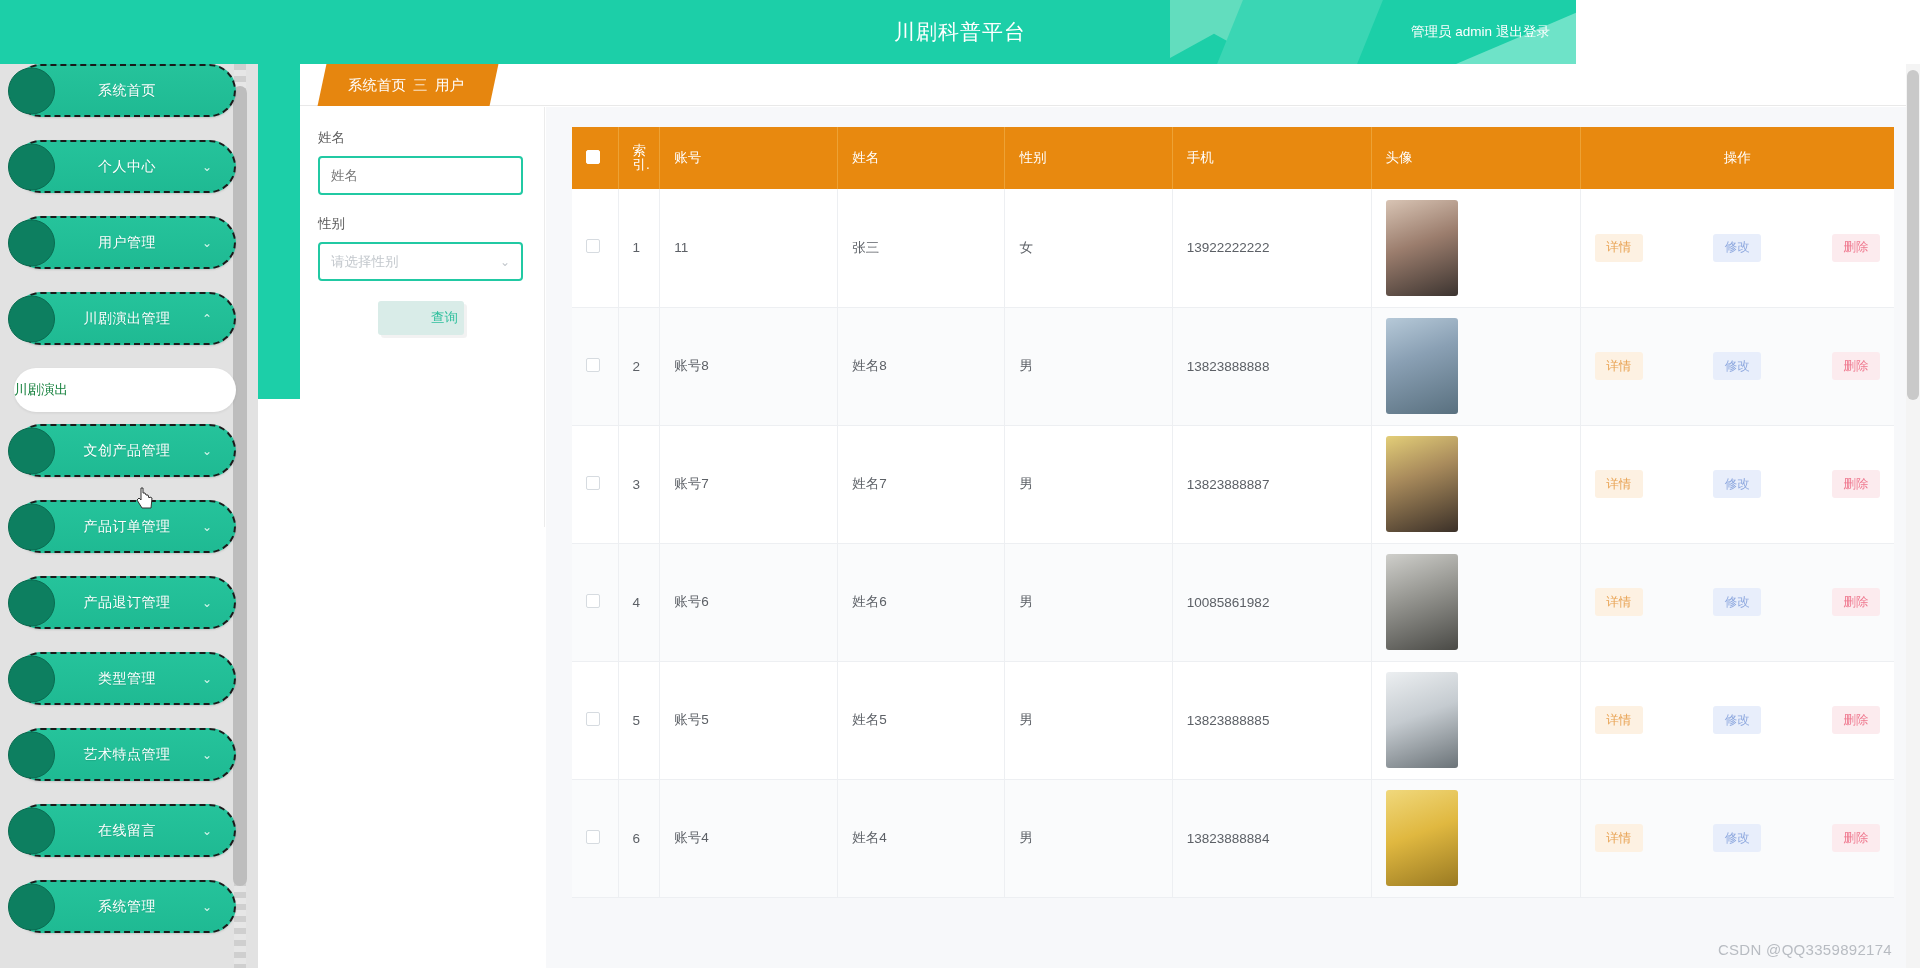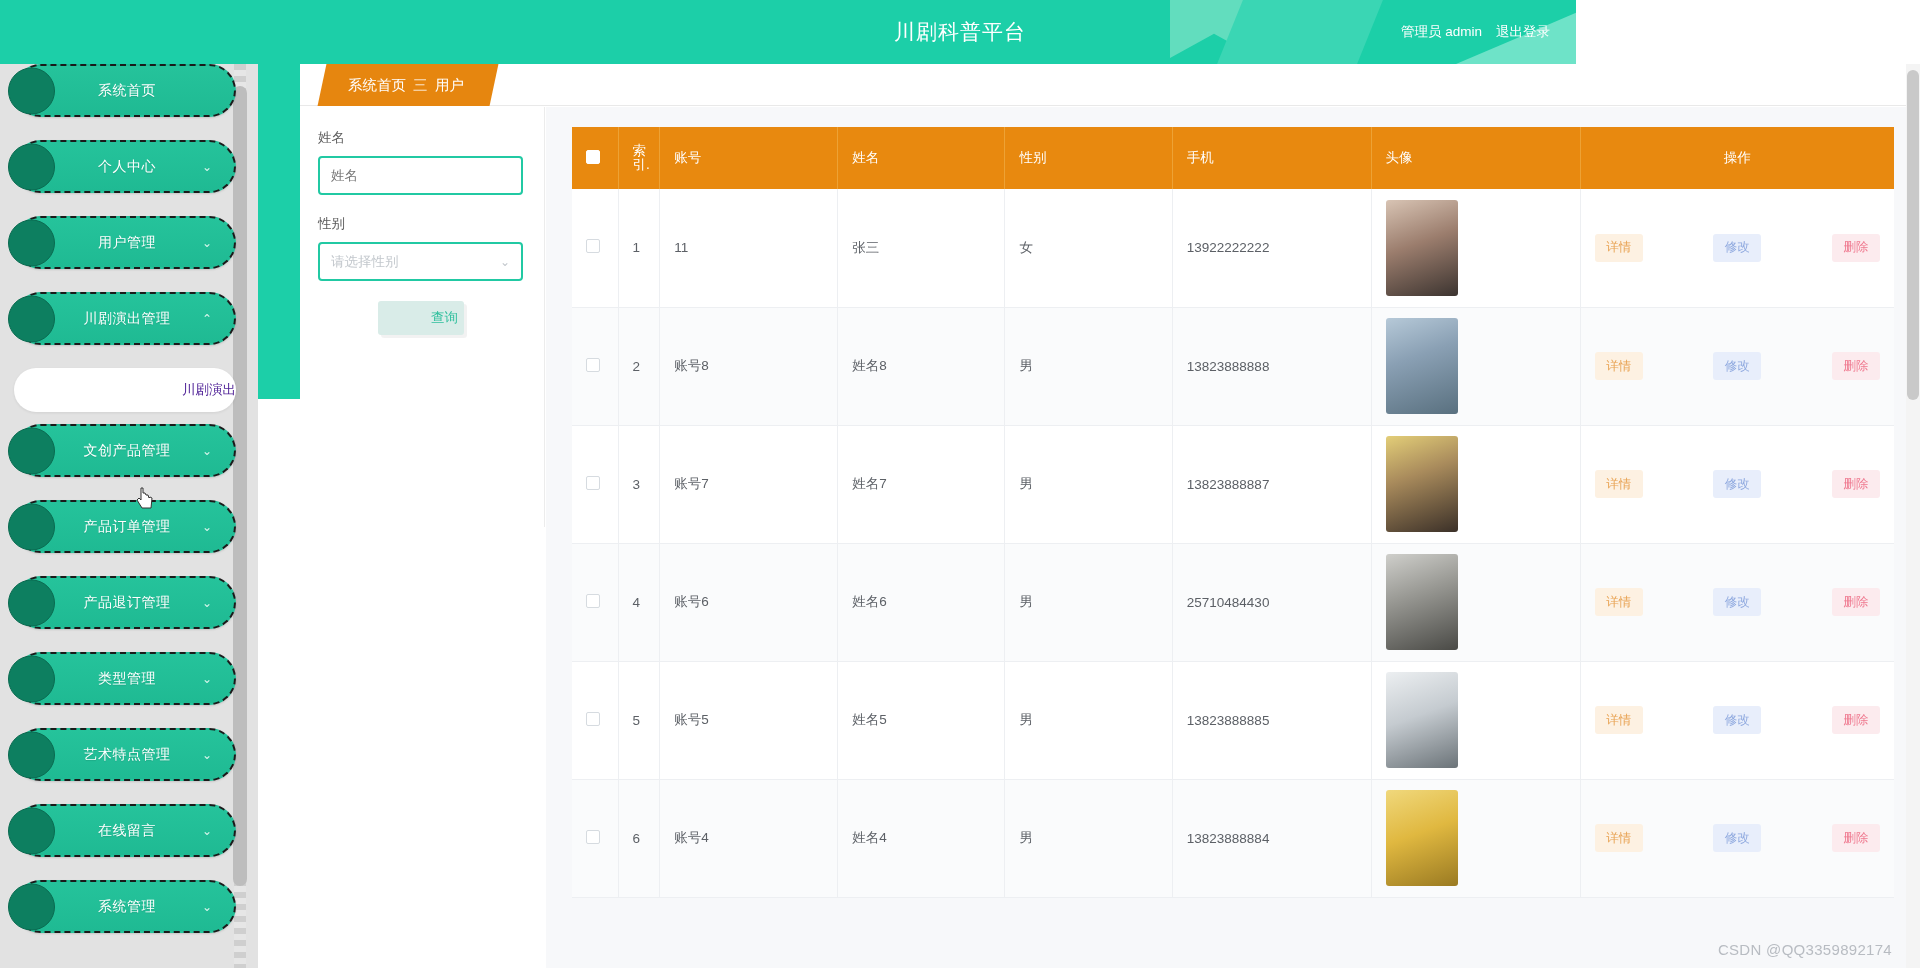--- a/index.html
+++ b/index.html
@@ -35,21 +35,21 @@
     clip-path: polygon(100% 0, 100% 100%, 0 100%);
   }
   .topbar-title {
     position: absolute; left: 0; top: 0; width: 1920px; height: 64px;
     line-height: 64px; text-align: center;
     color: #ffffff; font-size: 21px; letter-spacing: 1px; z-index: 5;
   }
   .topbar-right {
     position: absolute; right: 26px; top: 0; height: 64px;
     line-height: 64px; color: #ffffff; font-size: 13.5px; z-index: 6;
-    display: flex; align-items: center; gap: 14px; text-align: center;
+    display: flex; align-items: center; gap: 4px; text-align: center;
   }
   .topbar-right .linkish { cursor: pointer; }
 
   
   .sidebar {
     position: absolute; left: 0; top: 64px; width: 258px; height: 904px;
     background: #e2e2e2; overflow: hidden; z-index: 30;
   }
   .sidebar-inner { position: absolute; left: 0; top: 0; width: 258px; }
   .menu-item {
@@ -69,22 +69,22 @@
     padding-left: 30px; padding-right: 26px; letter-spacing: .5px;
     text-shadow: 0 1px 1px rgba(0,0,0,.12);
   }
   .menu-caret {
     position: absolute; right: 22px; top: 50%; transform: translateY(-50%);
     color: #d8f5ec; font-size: 12px; line-height: 1;
   }
   .submenu-item {
     position: relative; margin: 0 22px 12px 14px; height: 44px;
     border-radius: 22px; background: #ffffff;
-    display: flex; align-items: center; justify-content: flex-end;
-    color: #4c1d95; font-size: 13.5px; cursor: pointer;
+    display: flex; align-items: center; justify-content: flex-start;
+    color: #15803d; font-size: 13.5px; cursor: pointer;
     box-shadow: 0 1px 3px rgba(0,0,0,.08);
   }
   .cursor-hand {
     position: absolute; left: 136px; top: 422px; width: 20px; height: 24px;
     z-index: 55; pointer-events: none;
   }
   .sb-track {
     position: absolute; right: 12px; top: 0; width: 12px; height: 904px;
     background: repeating-linear-gradient(180deg,#cfcfcf 0 6px,#e6e6e6 6px 12px);
   }
@@ -426,21 +426,21 @@
               </div>
             </td>
           </tr>
 
           <tr class="alt">
             <td><span class="chk"></span></td>
             <td>4</td>
             <td>账号6</td>
             <td>姓名6</td>
             <td>男</td>
-            <td>25710484430</td>
+            <td>10085861982</td>
             <td>
               <span class="avatar" style="background-image:linear-gradient(160deg,#cfcfcb 0%,#9a9a95 40%,#4a4a46 100%);"></span>
             </td>
             <td>
               <div class="ops">
                 <button class="op op-detail">详情</button>
                 <button class="op op-edit">修改</button>
                 <button class="op op-del">删除</button>
               </div>
             </td>

